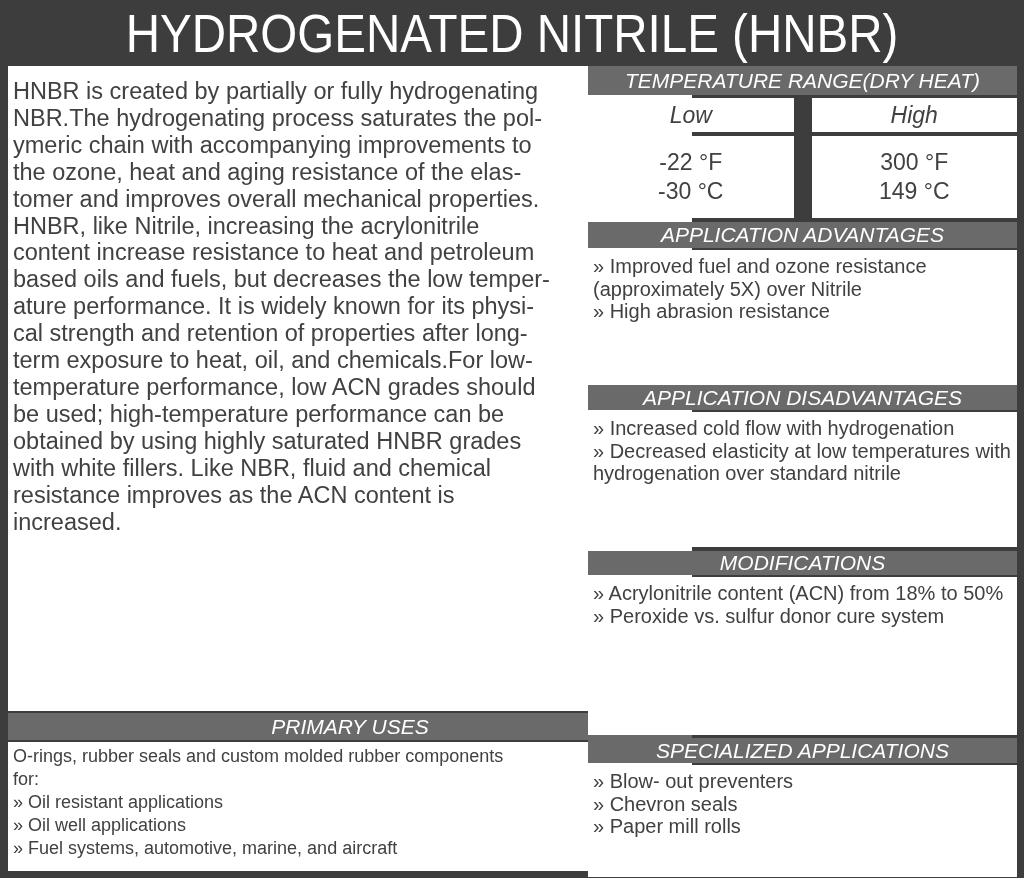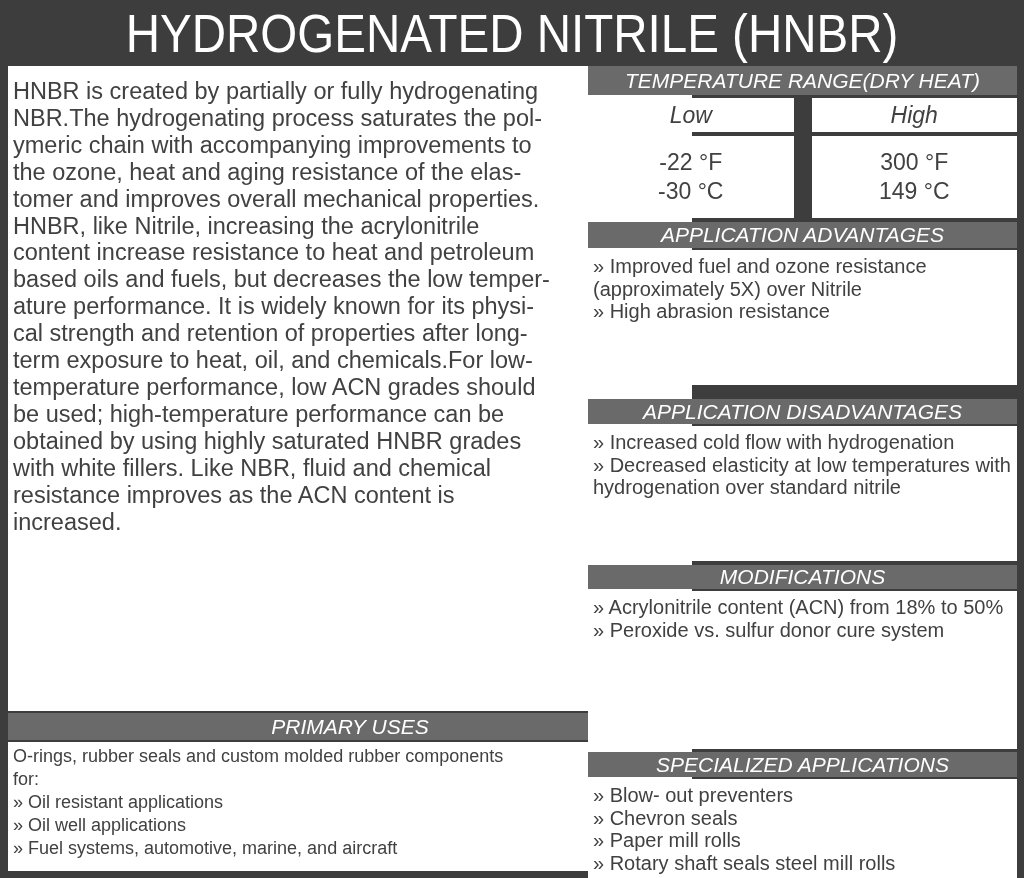--- a/index.html
+++ b/index.html
@@ -52,21 +52,21 @@
   .temp-heads{margin-top:3px;height:34px;}
   .temp-vals{margin-top:4px;height:82px;}
   .temp-cell{
     flex:1;background:var(--panel_bg);color:var(--body_text);
     display:flex;flex-direction:column;align-items:center;
   }
   .temp-heads .temp-cell{justify-content:center;font-style:italic;font-size:23px;}
   .temp-vals .temp-cell{padding-top:12px;font-size:23px;line-height:29px;text-align:center;}
   .adv-bar{height:26px;margin-top:4px;}
   .adv-panel{height:135px;margin-top:2px;padding:5px 6px 0 5px;font-size:20px;line-height:22.5px;}
-  .dis-bar{height:25px;margin-top:14px;}
+  .dis-bar{height:25px;margin-top:0;}
   .dis-panel{height:135px;margin-top:2px;padding:5px 6px 0 5px;font-size:20px;line-height:22.5px;}
   .mod-bar{height:24px;margin-top:4px;}
   .mod-panel{height:158px;margin-top:2px;padding:5px 6px 0 5px;font-size:20px;line-height:22.5px;}
   .spec-bar{height:25px;margin-top:3px;}
   .spec-panel{height:112px;margin-top:2px;padding:5px 20px 0 5px;font-size:20px;line-height:22.5px;}
 </style>
 </head>
 <body>
 
 <header class="title-bar">
@@ -150,15 +150,14 @@
     <p>» Peroxide vs. sulfur donor cure system</p>
   </div>
 
   <div class="bar spec-bar">
     <span>SPECIALIZED APPLICATIONS</span>
   </div>
   <div class="panel spec-panel">
     <p>» Blow- out preventers</p>
     <p>» Chevron seals</p>
     <p>» Paper mill rolls</p>
-    <p>» Rotary shaft seals steel mill rolls</p>
   </div>
 </section>
 
 </body></html>

